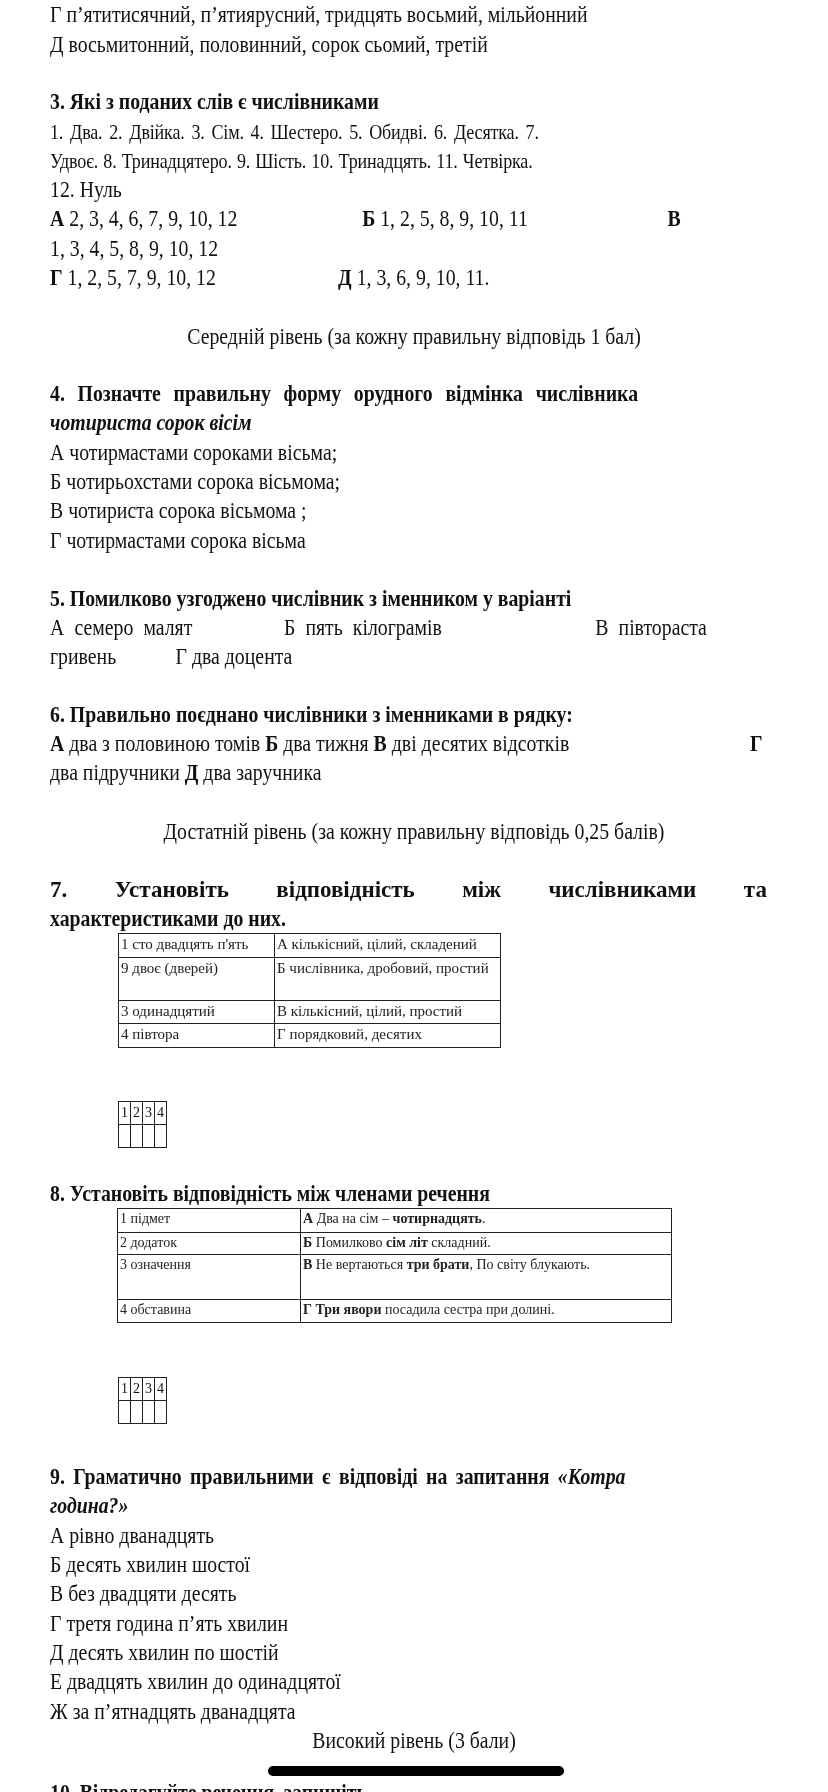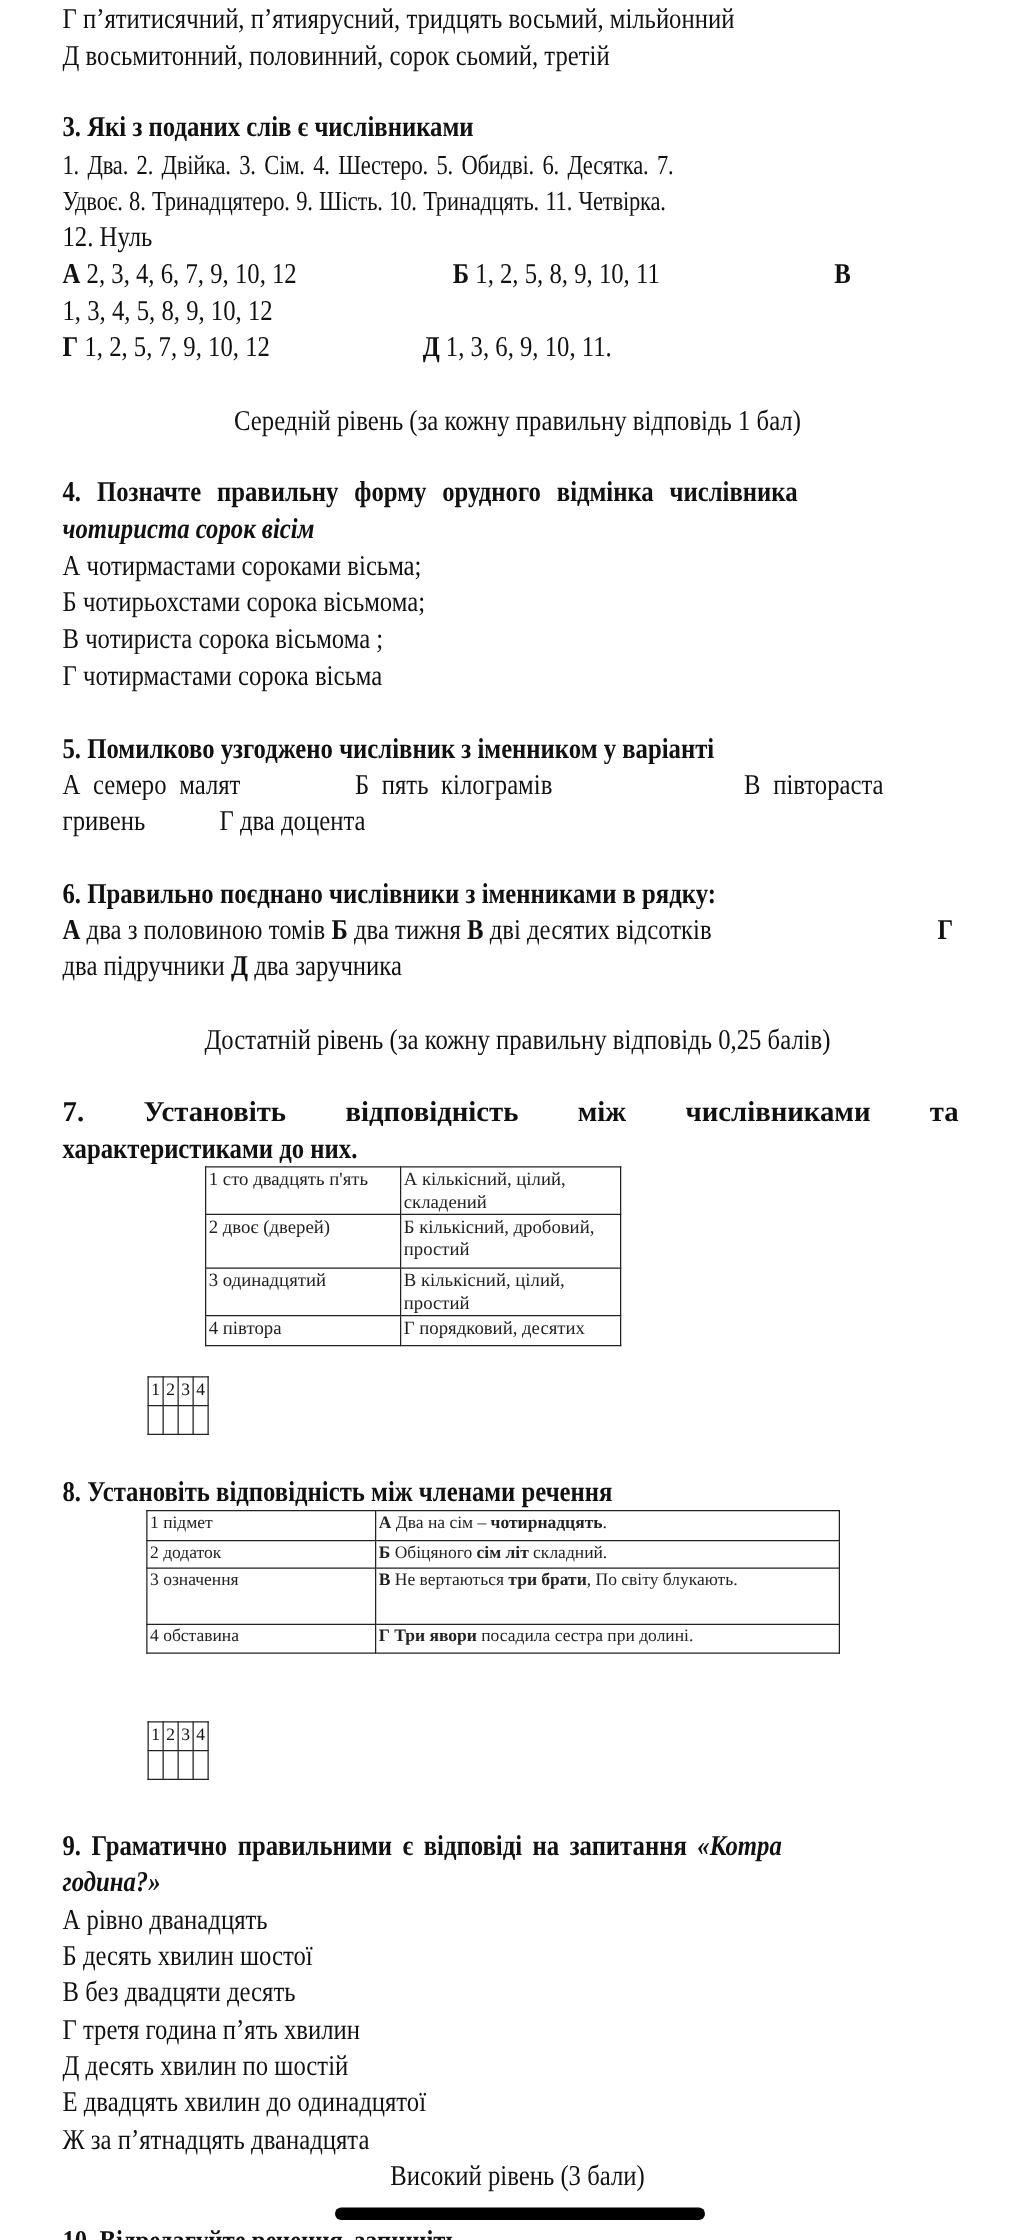--- a/index.html
+++ b/index.html
@@ -86,29 +86,29 @@
 <div class="ln b" style="top:875px; width:717px; display:flex; justify-content:space-between;">
   <span>7.</span>
   <span>Установіть</span>
   <span>відповідність</span>
   <span>між</span>
   <span>числівниками</span>
   <span>та</span>
 </div>
 <div class="ln cond b" style="top:904px">характеристиками до них.</div>
 
-<table class="tbl" style="left:118px; top:933px; width:333px;margin-left:46px;">
+<table class="tbl" style="left:118px; top:933px; width:383px;">
   <tbody>
       <tr style="height:24px">
     <td style="width:151px">1 сто двадцять п'ять</td>
     <td>А кількісний, цілий, складений</td>
   </tr>
   <tr style="height:43px">
-    <td>2 двоє (дверей)</td>
-    <td>Б кількісний, дробовий, простий</td>
+    <td>9 двоє (дверей)</td>
+    <td>Б числівника, дробовий, простий</td>
   </tr>
   <tr style="height:23px">
     <td>3 одинадцятий</td>
     <td>В кількісний, цілий, простий</td>
   </tr>
   <tr style="height:24px">
     <td>4 півтора</td>
     <td>Г порядковий, десятих</td>
   </tr>
 </tbody>
@@ -134,21 +134,21 @@
 <div class="ln cond b" style="top:1179px">8. Установіть відповідність між членами речення</div>
 
 <table class="tbl" id="q8-table" style="left:117px; top:1208px; width:555px; font-size:14px;">
   <tbody>
       <tr style="height:24px">
     <td style="width:178px">1 підмет</td>
     <td><b>А</b><span> Два на сім – </span><b>чотирнадцять</b><span>.</span></td>
   </tr>
   <tr style="height:22px">
     <td>2 додаток</td>
-    <td><b>Б</b><span> Обіцяного </span><b>сім літ</b><span> складний.</span></td>
+    <td><b>Б</b><span> Помилково </span><b>сім літ</b><span> складний.</span></td>
   </tr>
   <tr style="height:45px">
     <td>3 означення</td>
     <td><b>В</b><span> Не вертаються </span><b>три брати</b><span>, По світу блукають.</span></td>
   </tr>
   <tr style="height:23px">
     <td>4 обставина</td>
     <td><b>Г Три явори</b><span> посадила сестра при долині.</span></td>
   </tr>
 </tbody>

